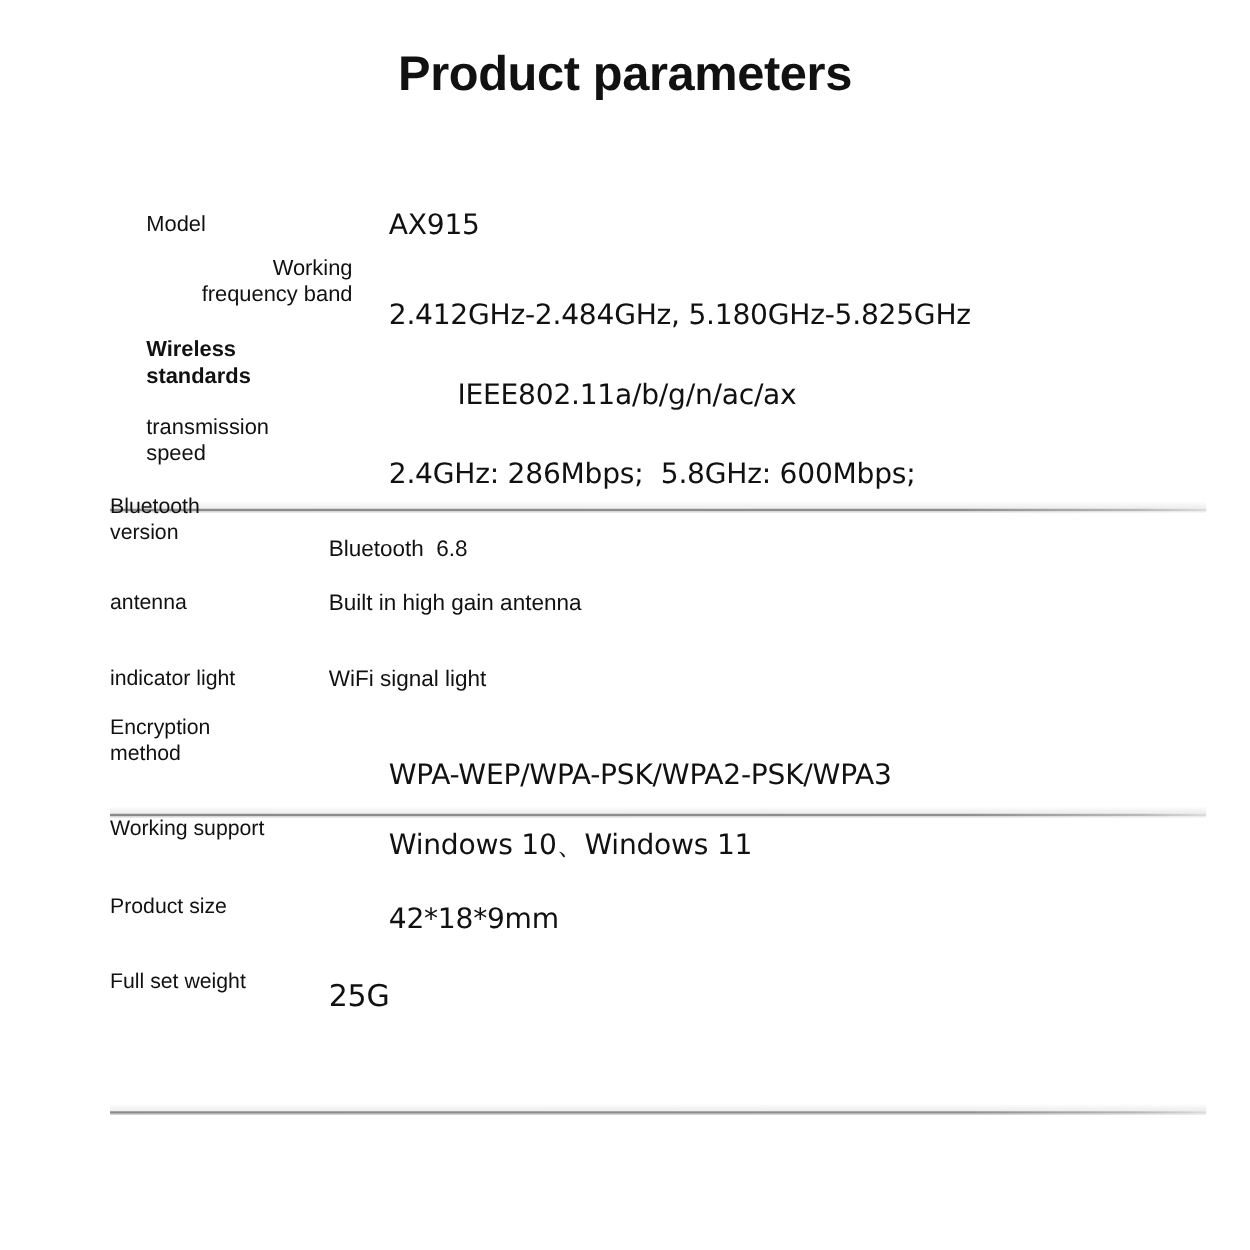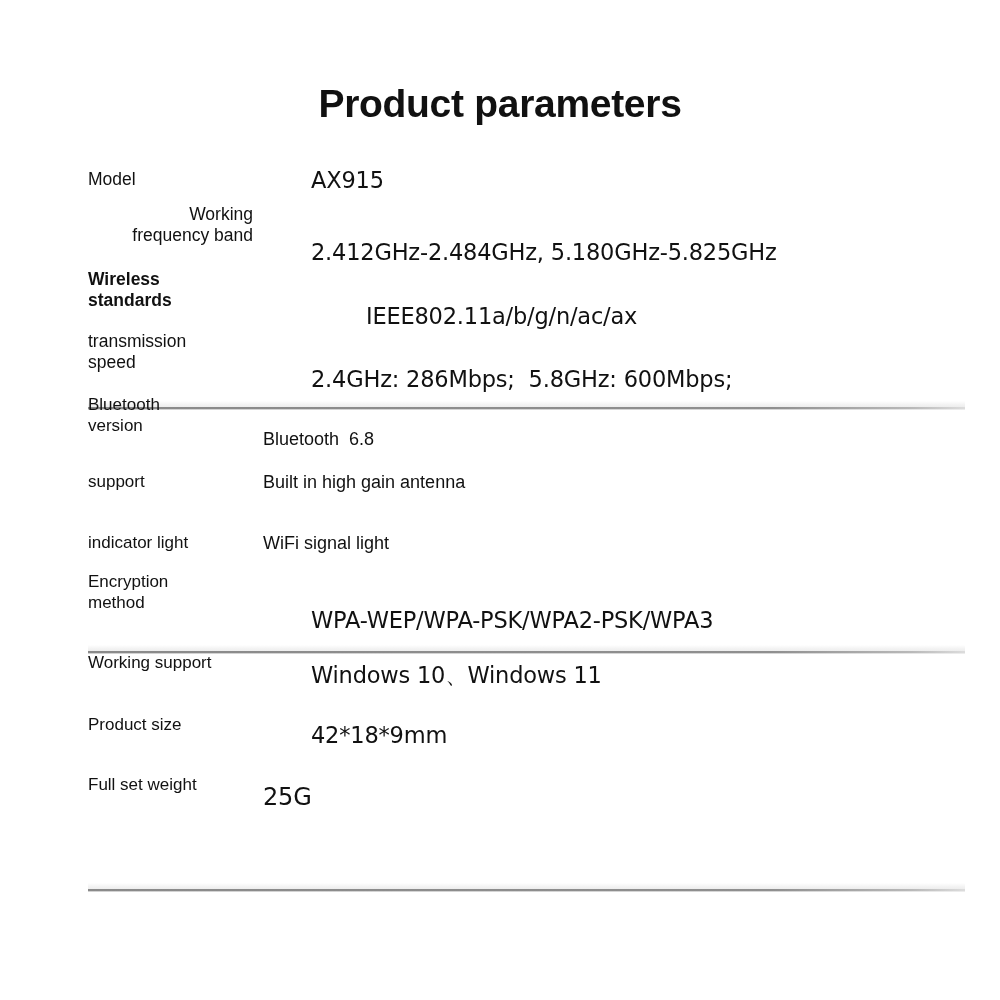--- a/index.html
+++ b/index.html
@@ -27,21 +27,20 @@
     position: absolute;
     top: 38px;
     left: 0;
     width: 1000px;
     text-align: center;
     font-size: 39px;
     font-weight: 700;
     letter-spacing: -0.3px;
     color: #111111;
     font-family: "Liberation Sans", sans-serif;
-    margin-top: 44px;
   }
 
   
   .spec-table {
     position: absolute;
     top: 170px;
     left: 0;
     width: 1000px;
   }
 
@@ -62,21 +61,21 @@
     line-height: 1.22;
   }
 
   .spec-value {
     position: absolute;
     color: #111111;
     white-space: pre;
   }
 
   
-  .lbl-m  { font-size: 17.5px; }
+  .lbl-m  { font-size: 17.5px; margin-left: 29px; }
   .lbl-s  { font-size: 17px; }
 
   
   .val-geo {
     font-family: "DejaVu Sans", sans-serif;
     font-size: 22.5px;
     letter-spacing: -0.2px;
     margin-left: 48px;
   }
   .val-geo-sm {
@@ -168,21 +167,21 @@
       <div class="rule-soft"></div>
     </div>
 
     <div class="spec-row" style="top:246px;">
       <div class="spec-label lbl-s" style="white-space:pre-line;">Bluetooth
 version</div>
       <div class="spec-value val-con" style="left:263px; top:13px;">Bluetooth  6.8</div>
     </div>
 
     <div class="spec-row" style="top:312px;">
-      <div class="spec-label lbl-s">support</div>
+      <div class="spec-label lbl-s">antenna</div>
       <div class="spec-value val-con" style="left:263px;">Built in high gain antenna</div>
     </div>
 
     <div class="spec-row" style="top:373px;">
       <div class="spec-label lbl-s">indicator light</div>
       <div class="spec-value val-con" style="left:263px;">WiFi signal light</div>
     </div>
 
     <div class="spec-row" style="top:423px;">
       <div class="spec-label lbl-s" style="white-space:pre-line;">Encryption

